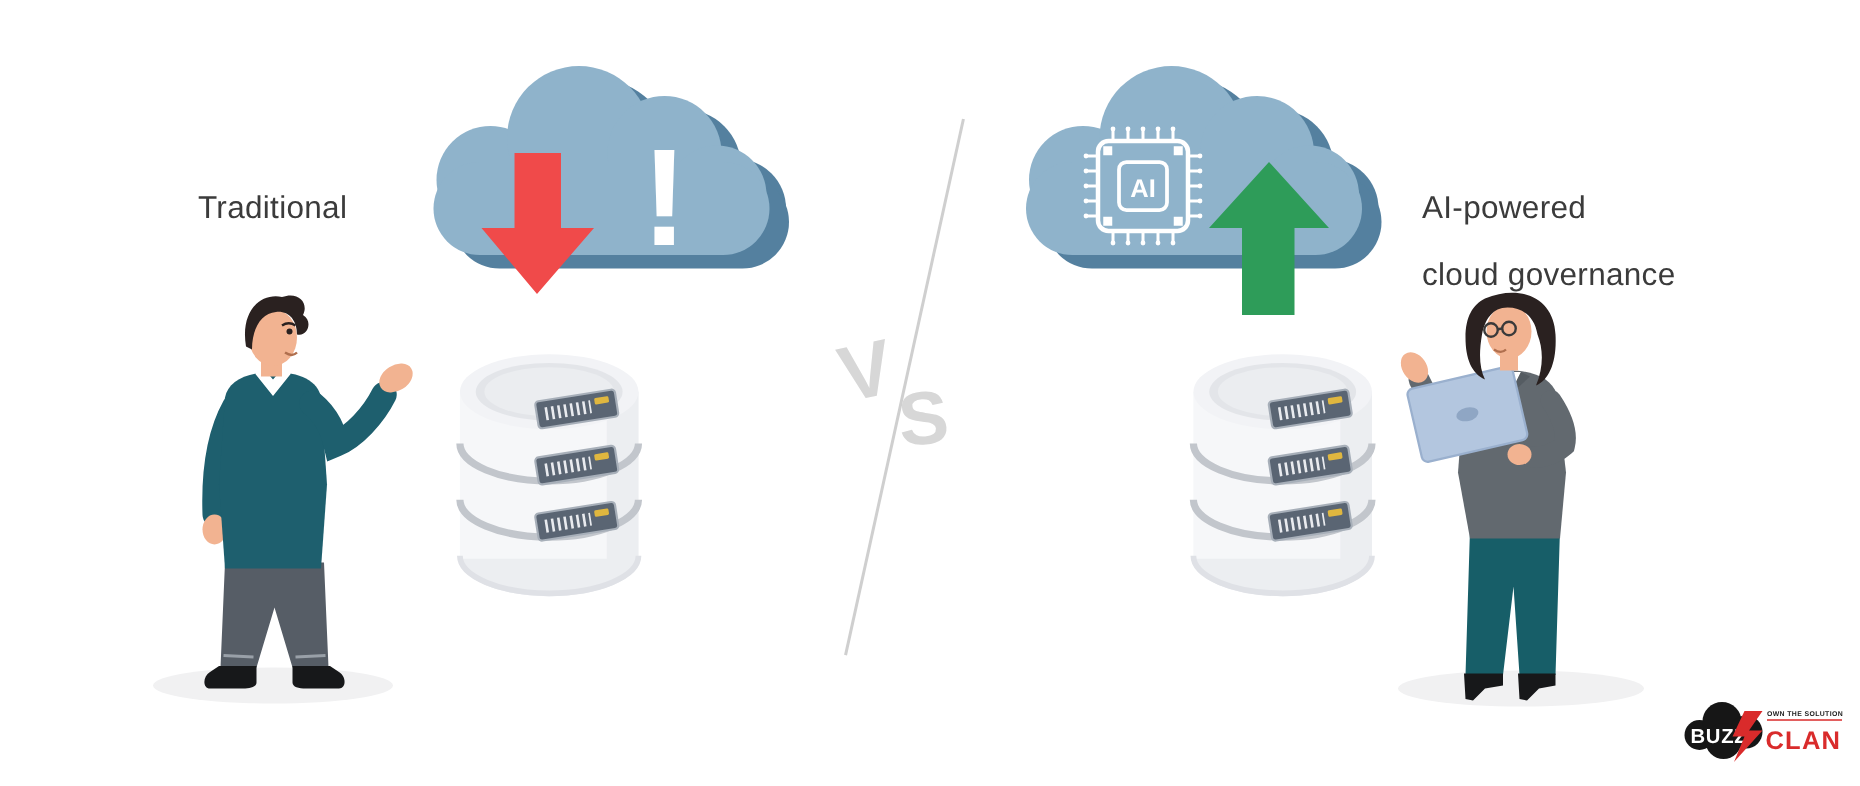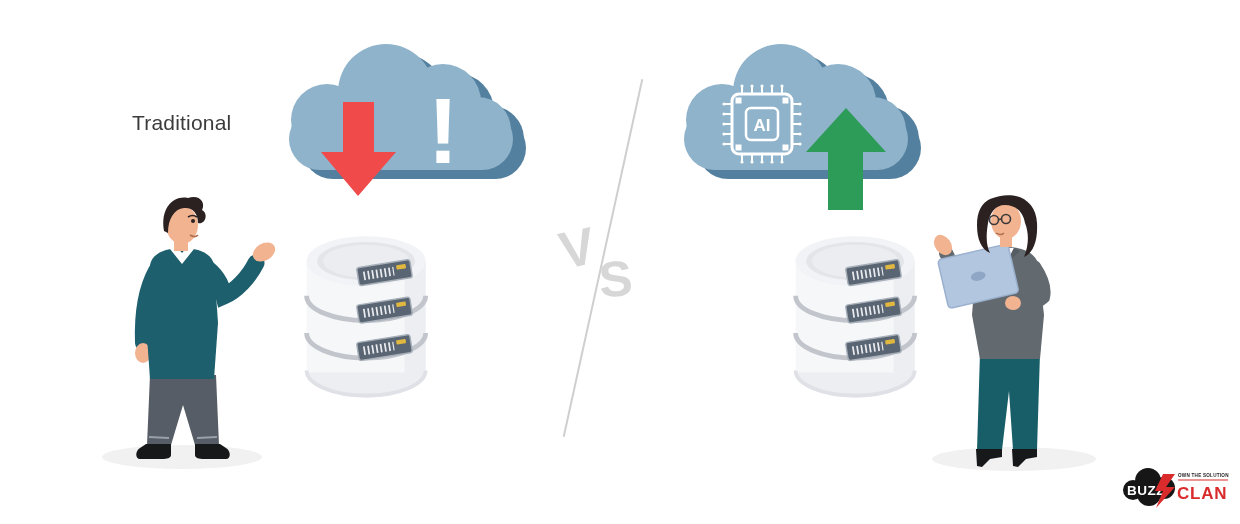--- a/index.html
+++ b/index.html
@@ -15,21 +15,21 @@
     overflow:hidden;
   }
   .abs{position:absolute;}
   .section-title{
     font-size:21px;
     font-weight:500;
     color:#3b3b3b;
     line-height:29px;
     letter-spacing:.2px;
   }
-  .title-line{display:block;}
+  .title-line{display:block;margin-top:16px;}
   #left-title{left:132px;top:108px;}
   #right-title{left:948px;top:108px;}
 
   
   #left-cloud{left:281px;top:36px;width:256px;height:180px;}
   #right-cloud{left:676px;top:36px;width:256px;height:180px;}
 
   
   #left-db{left:297px;top:220px;width:144px;height:184px;}
   #right-db{left:786px;top:220px;width:144px;height:184px;}
@@ -200,20 +200,24 @@
       <rect x="13.5" y="60.5" width="6" height="6" fill="#FFFFFF" stroke="none"></rect>
       <rect x="60.5" y="60.5" width="6" height="6" fill="#FFFFFF" stroke="none"></rect>
       <rect x="24" y="24" width="32" height="32" rx="5" stroke-width="2.5"></rect>
       <text x="40" y="47" font-size="17" font-weight="bold" fill="#FFFFFF" stroke="none" text-anchor="middle">AI</text>
     </g>
     <g transform="translate(130,72)">
       <polygon points="40,0 80,44 57,44 57,102 22,102 22,44 0,44" fill="#2E9C59"></polygon>
     </g>
   </svg>
 
+  <div id="right-title" class="abs section-title">
+    <span class="title-line">AI-powered</span>
+    <span class="title-line">cloud governance</span>
+  </div>
 
   <svg id="right-db" class="abs" viewBox="0 0 150 190">
     <use href="#sym-db" width="150" height="190"></use>
   </svg>
 
   <svg id="woman" class="abs" viewBox="0 0 190 285">
     <ellipse cx="96" cy="266" rx="82" ry="12" fill="#F1F1F2"></ellipse>
 
     <path d="M62,160 L122,160 L119,257 L95,257 L91,198 L84,257 L59,257 Z" fill="#175E68"></path>
 

